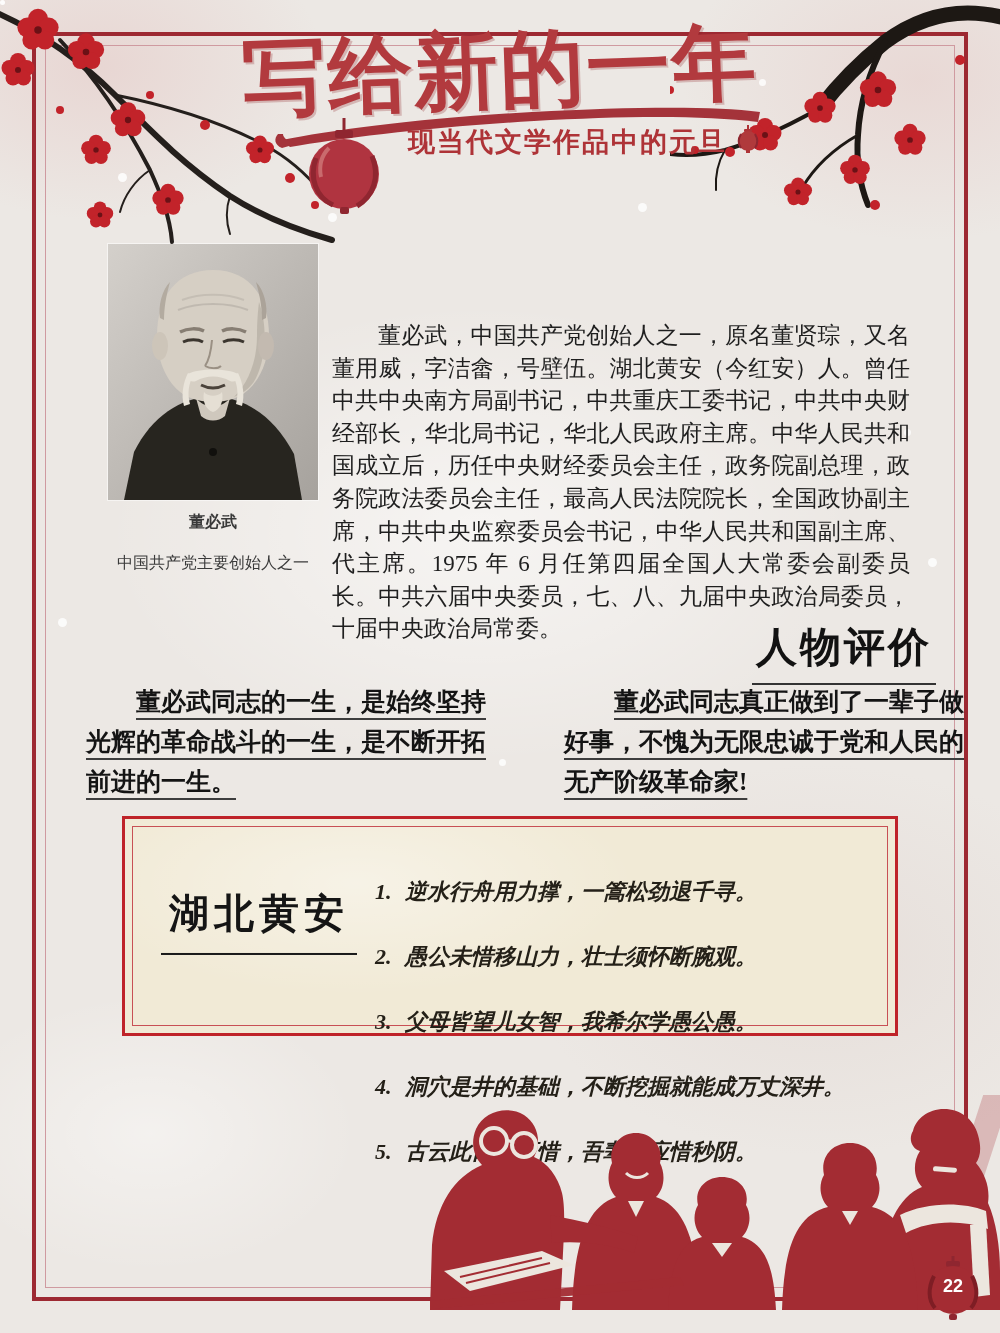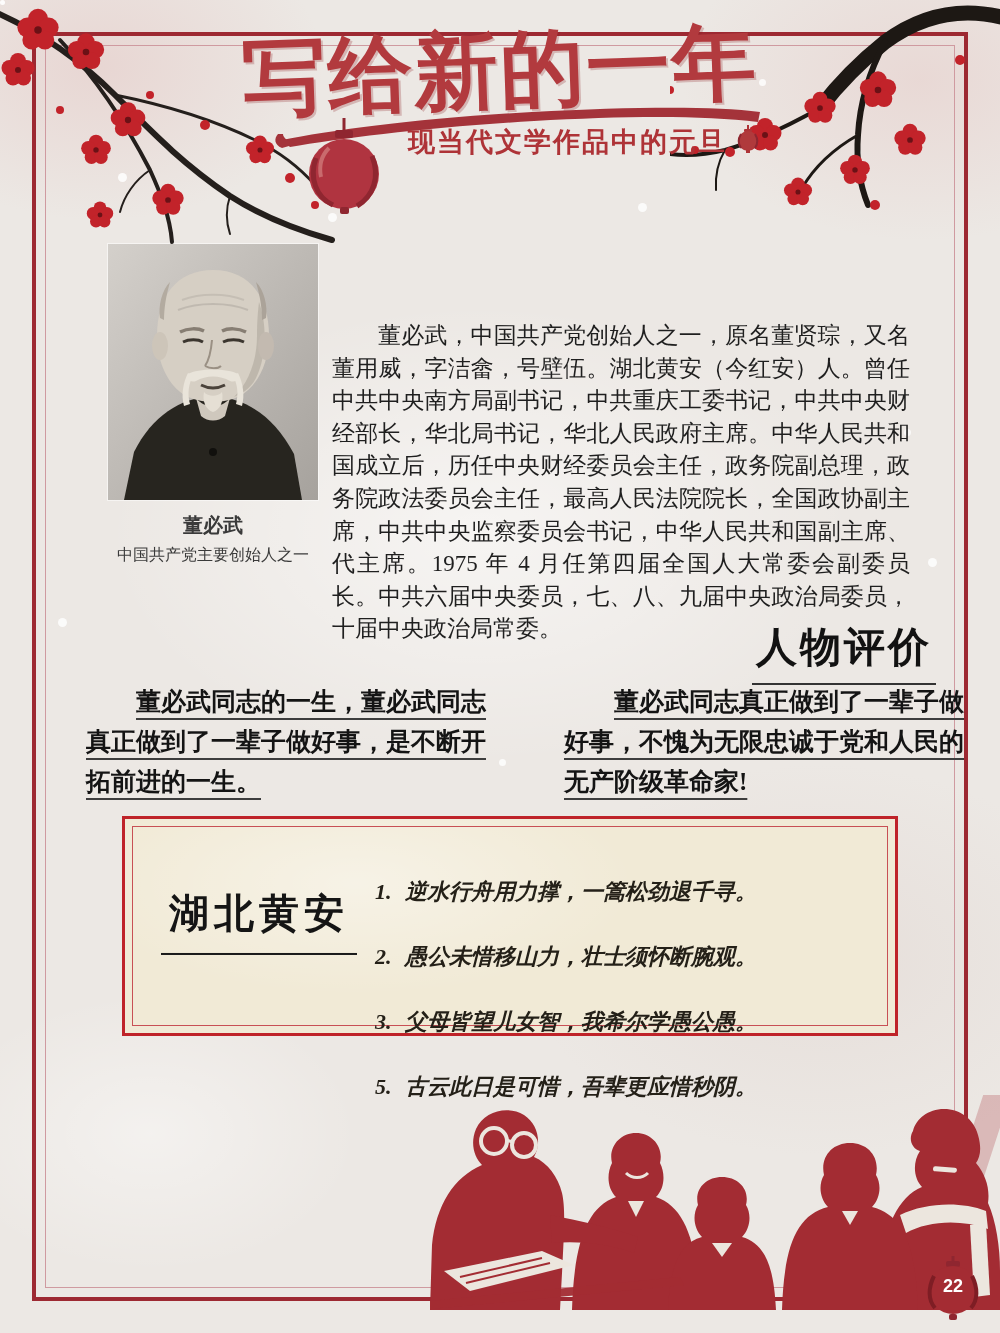--- a/index.html
+++ b/index.html
@@ -34,21 +34,21 @@
   .brush-stroke{position:absolute;left:272px;top:100px;width:492px;height:50px;z-index:4;}
   .sub-title{
     position:absolute;left:408px;top:124px;z-index:5;display:flex;align-items:flex-start;gap:8px;
     font-size:27px;font-weight:800;color:#ae3337;letter-spacing:2px;
   }
   .lantern-big{position:absolute;left:298px;top:116px;width:92px;height:108px;z-index:5;}
   .portrait{position:absolute;left:108px;top:244px;width:210px;height:256px;z-index:3;box-shadow:0 0 0 1px rgba(255,255,255,.5);}
   .portrait svg{display:block;}
   .caption{position:absolute;left:88px;top:512px;width:250px;text-align:center;z-index:3;
     font-family:"Liberation Sans", sans-serif;color:#3a3a3a;}
-  .caption .name{font-size:20px;font-weight:700;margin-bottom:6px;}
+  .caption .name{font-size:16px;font-weight:700;margin-bottom:20px;}
   .caption .role{font-size:16px;}
   .article-title{
     position:absolute;left:345px;top:246px;z-index:3;
     font-size:40px;font-weight:900;color:#121212;letter-spacing:1px;
     border-bottom:2px solid #4c4c4c;padding:0 6px 10px 0;
   }
   .bio{
     position:absolute;left:332px;top:320px;width:578px;z-index:3;
     font-size:23px;line-height:32.6px;color:#1f1f1f;text-align:justify;text-indent:2em;
   }
@@ -224,32 +224,33 @@
       <path d="M93,141 C101,145 109,145 117,141" stroke="#4a423a" stroke-width="3" fill="none"></path>
       <path d="M96,148 C100,153 110,153 114,148 C116,157 112,166 105,168 C98,166 94,157 96,148 Z" fill="#e5dfd4"></path>
     </svg>
   </div>
 
   <div class="caption">
     <div class="name">董必武</div>
     <div class="role">中国共产党主要创始人之一</div>
   </div>
 
-  <div class="bio">董必武，中国共产党创始人之一，原名董贤琮，又名董用威，字洁畲，号壁伍。湖北黄安（今红安）人。曾任中共中央南方局副书记，中共重庆工委书记，中共中央财经部长，华北局书记，华北人民政府主席。中华人民共和国成立后，历任中央财经委员会主任，政务院副总理，政务院政法委员会主任，最高人民法院院长，全国政协副主席，中共中央监察委员会书记，中华人民共和国副主席、代主席。1975 年 4 月任第四届全国人大常委会副委员长。中共六届中央委员，七、八、九届中央政治局委员，十届中央政治局常委。</div>
+  <div class="bio">董必武，中国共产党创始人之一，原名董贤琮，又名董用威，字洁畲，号壁伍。湖北黄安（今红安）人。曾任中共中央南方局副书记，中共重庆工委书记，中共中央财经部长，华北局书记，华北人民政府主席。中华人民共和国成立后，历任中央财经委员会主任，政务院副总理，政务院政法委员会主任，最高人民法院院长，全国政协副主席，中共中央监察委员会书记，中华人民共和国副主席、代主席。1975 年 6 月任第四届全国人大常委会副委员长。中共六届中央委员，七、八、九届中央政治局委员，十届中央政治局常委。</div>
 
   <div class="eval-heading">人物评价</div>
-  <div class="quote quote-left">董必武同志的一生，董必武同志真正做到了一辈子做好事，是不断开拓前进的一生。</div>
+  <div class="quote quote-left">董必武同志的一生，是始终坚持光辉的革命战斗的一生，是不断开拓前进的一生。</div>
   <div class="quote quote-right">董必武同志真正做到了一辈子做好事，不愧为无限忠诚于党和人民的无产阶级革命家!</div>
 
   <div class="quote-box">
     <div class="quote-box-label">湖北黄安</div>
     <ul class="quote-list">
       <li><span class="num">1.</span><span>逆水行舟用力撑，一篙松劲退千寻。</span></li>
       <li><span class="num">2.</span><span>愚公未惜移山力，壮士须怀断腕观。</span></li>
       <li><span class="num">3.</span><span>父母皆望儿女智，我希尔学愚公愚。</span></li>
+      <li><span class="num">4.</span><span>洞穴是井的基础，不断挖掘就能成万丈深井。</span></li>
       <li><span class="num">5.</span><span>古云此日是可惜，吾辈更应惜秒阴。</span></li>
     </ul>
   </div>
 
   <svg class="figures" viewBox="0 0 570 215">
     <g fill="#a32c33">
       <rect x="536" y="-20" width="26" height="150" transform="rotate(18 549 55)" fill="rgba(163,44,51,0.25)"></rect>
 
       <path d="M446,215 C448,150 462,104 492,92 C484,84 482,68 490,56 C482,54 478,44 483,36 C486,24 498,14 514,14 C530,14 544,24 548,40 C552,54 550,62 546,68 C556,80 560,94 558,108 C566,126 570,152 570,176 L570,215 Z"></path>
 

